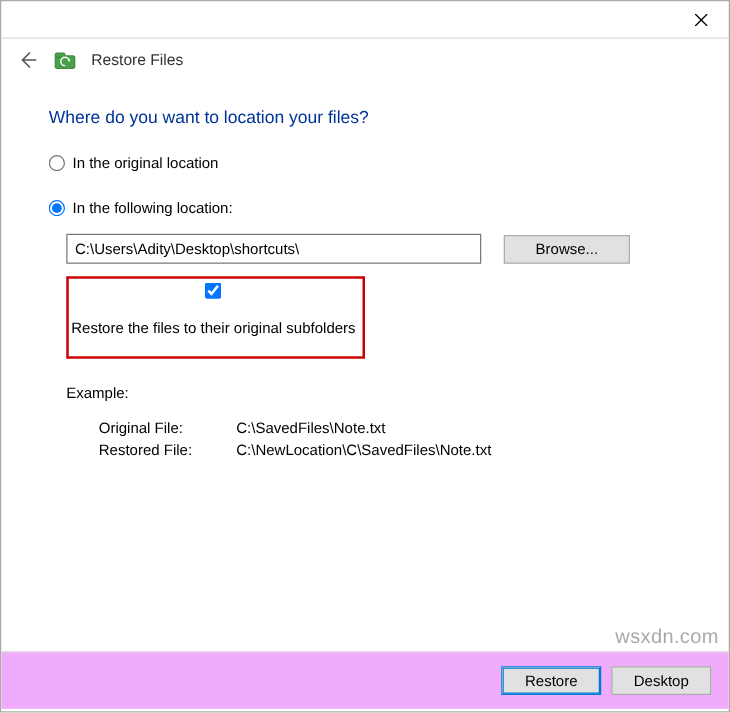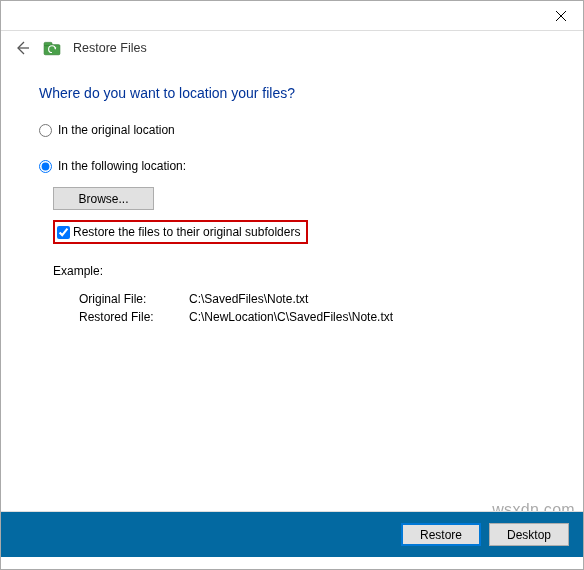--- a/index.html
+++ b/index.html
@@ -100,48 +100,49 @@
       width: 101px;
       height: 23px;
       font-size: 12px;
       background: #e1e1e1;
       border: 1px solid #adadad;
       cursor: pointer;
     }
     .check-row {
       display: flex;
       align-items: center;
-      gap: 3px;
+      gap: 16px;
       margin-left: 14px;
-      padding: 3px 6px 3px 2px;
+      padding: 3px 6px 16px 2px;
       border: 2px solid #c00;
       width: fit-content;
+      flex-direction: column;
     }
     .check-row input[type="checkbox"] {
       width: 13px;
       height: 13px;
     }
     .example-label {
       margin: 20px 0 14px 14px;
       font-size: 12px;
     }
     .example-grid {
       display: grid;
       grid-template-columns: 110px auto;
       row-gap: 4px;
       margin-left: 40px;
       font-size: 12px;
     }
     .footer {
       position: absolute;
-      bottom: 12px;
+      bottom: 2px;
       left: 0;
       right: 0;
       height: 46px;
-      background: #0369a1;
+      background: #f0abfc;
       border-top: 1px solid #ddd;
       display: flex;
       justify-content: flex-end;
       align-items: center;
       gap: 8px;
       padding-right: 14px;
     }
     .footer button {
       width: 80px;
       height: 23px;
@@ -203,20 +204,21 @@
     <input type="radio" name="loc" style="">
     <label>In the original location</label>
   </div>
 
   <div class="radio-row" style="margin-bottom:0;">
     <input type="radio" name="loc" checked="" style="">
     <label>In the following location:</label>
   </div>
 
   <div class="loc-row">
+    <input type="text" value="C:\Users\Adity\Desktop\shortcuts\" style="">
     <button class="browse-btn">Browse...</button>
   </div>
 
   <div class="check-row">
     <input type="checkbox" checked="" style="">
     <label>Restore the files to their original subfolders</label>
   </div>
 
   <div class="example-label">Example:</div>
 

